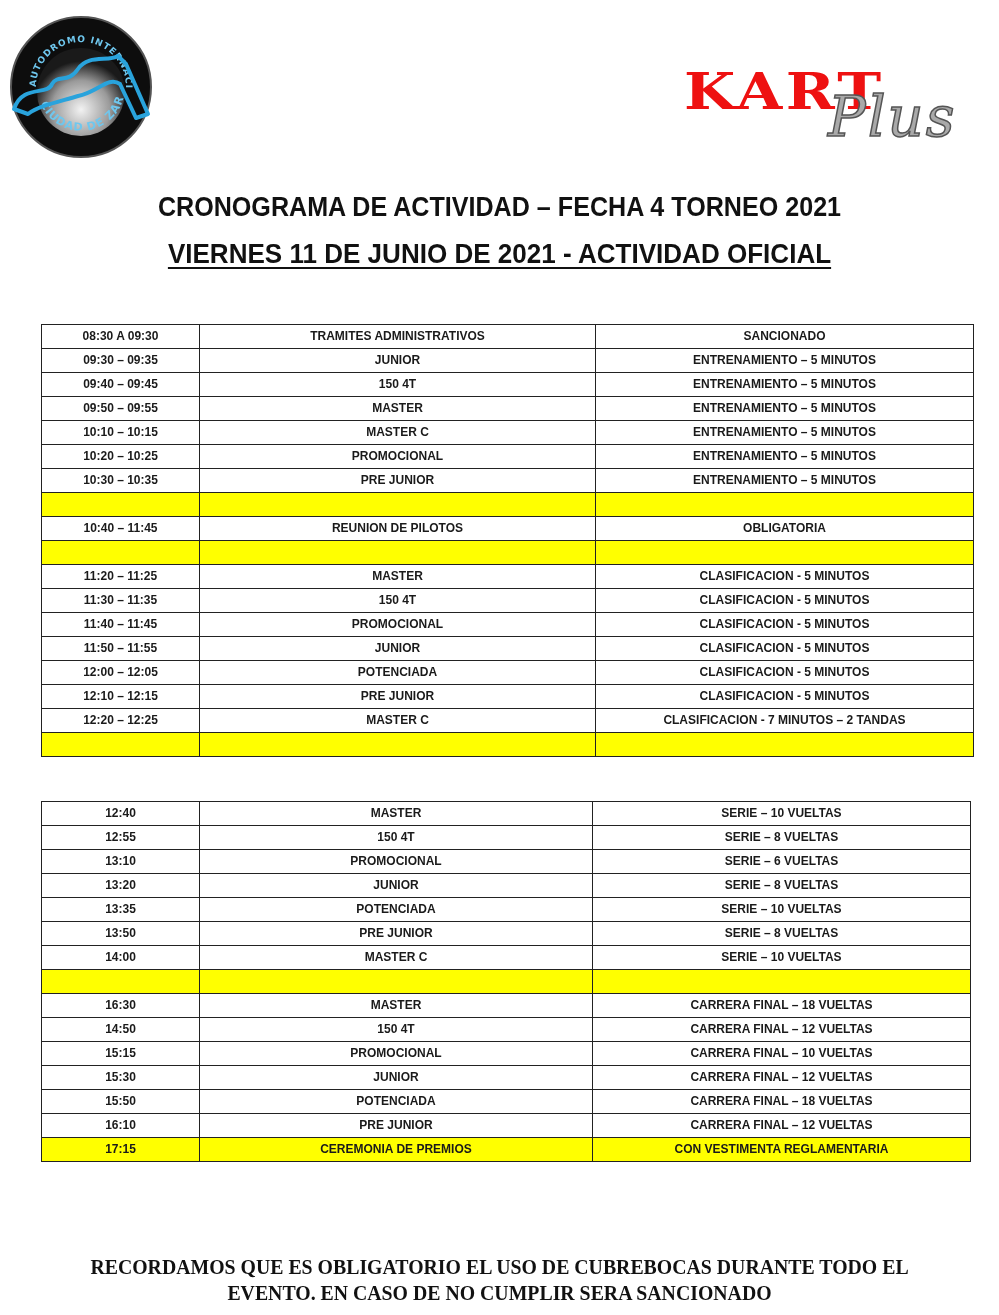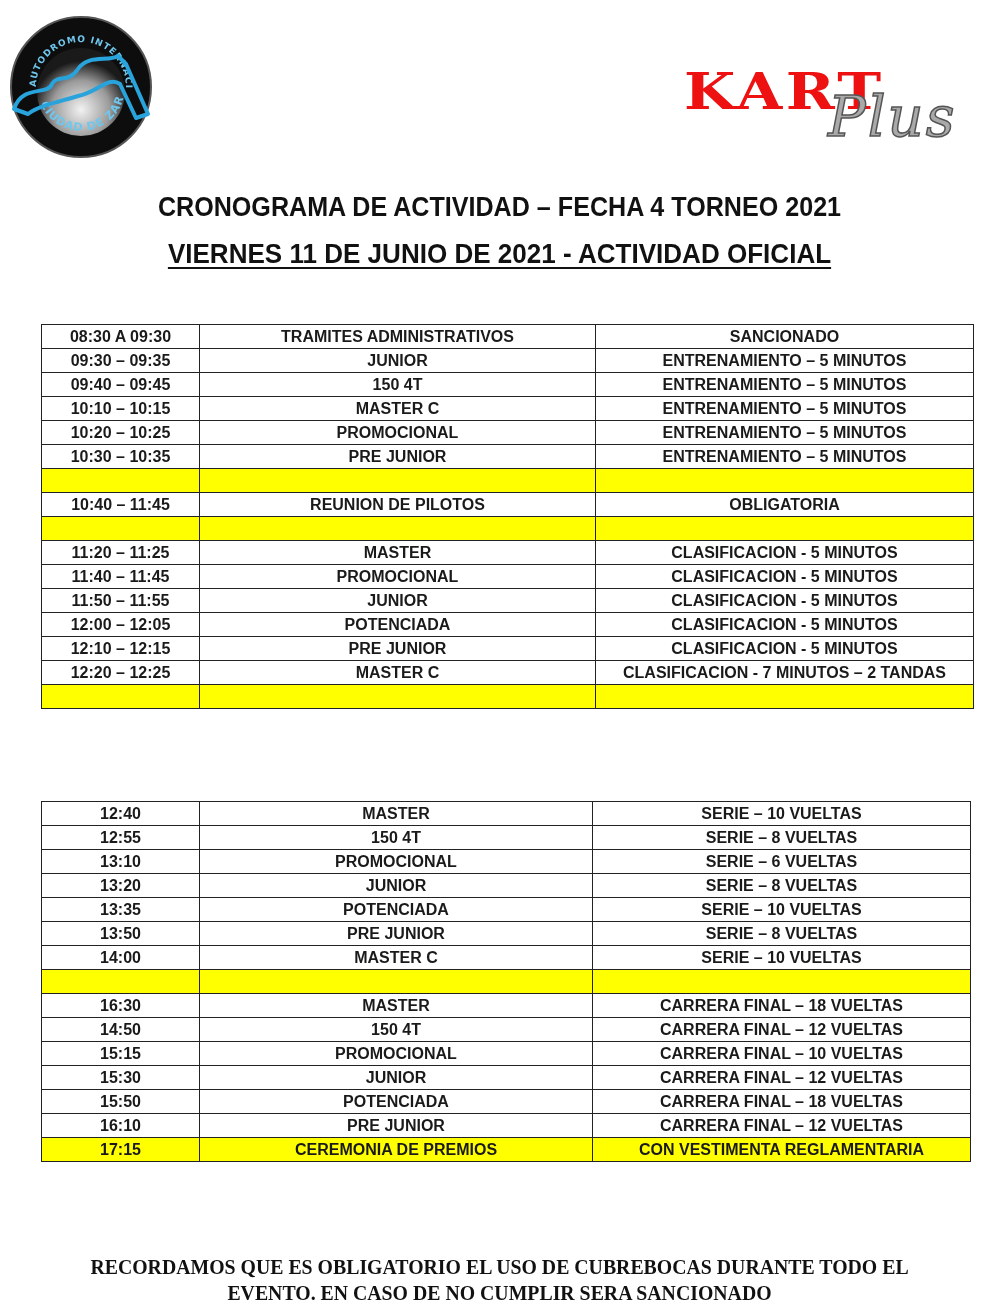--- a/index.html
+++ b/index.html
@@ -20,21 +20,21 @@
   .title {
     position: absolute; left: 0; width: 999px; text-align: center; font-weight: bold;
     font-family: "Liberation Sans", sans-serif; color: #111;
   }
   .title1 { top: 192px; font-size: 27px; transform: scaleX(0.93); }
   .title2 { top: 238px; font-size: 28px; transform: scaleX(0.93); }
   .title2 span { text-decoration: underline; text-decoration-thickness: 2px; text-underline-offset: 4px; }
 
   table.sched {
     position: absolute; border-collapse: collapse; table-layout: fixed;
-    font-family: "Liberation Sans", sans-serif; font-weight: bold; font-size: 16px;
+    font-family: "Liberation Sans", sans-serif; font-weight: bold; font-size: 12px;
   }
   table.sched td {
     border: 1.6px solid #222; text-align: center; padding: 0; height: 23px; line-height: 23px;
     white-space: nowrap; overflow: hidden; color: #1a1a1a;
   }
   table.sched tr.yellow td { background: #ffff00; margin-left: 12px; }
   #t1 { left: 41px; top: 324px; width: 932px; }
   #t2 { left: 41px; top: 801px; width: 929px; }
   #t1 col.c1 { width: 158px; } #t1 col.c2 { width: 396px; } #t1 col.c3 { width: 378px; }
   #t2 col.c1 { width: 158px; } #t2 col.c2 { width: 393px; } #t2 col.c3 { width: 378px; }
@@ -95,20 +95,25 @@
         <td>09:30 – 09:35</td>
         <td>JUNIOR</td>
         <td>ENTRENAMIENTO – 5 MINUTOS</td>
       </tr>
       <tr>
         <td>09:40 – 09:45</td>
         <td>150 4T</td>
         <td>ENTRENAMIENTO – 5 MINUTOS</td>
       </tr>
       <tr>
+        <td>09:50 – 09:55</td>
+        <td>MASTER</td>
+        <td>ENTRENAMIENTO – 5 MINUTOS</td>
+      </tr>
+      <tr>
         <td>10:10 – 10:15</td>
         <td>MASTER C</td>
         <td>ENTRENAMIENTO – 5 MINUTOS</td>
       </tr>
       <tr>
         <td>10:20 – 10:25</td>
         <td>PROMOCIONAL</td>
         <td>ENTRENAMIENTO – 5 MINUTOS</td>
       </tr>
       <tr>
@@ -127,20 +132,25 @@
         <td>OBLIGATORIA</td>
       </tr>
       <tr class="yellow">
         <td></td>
         <td></td>
         <td></td>
       </tr>
       <tr>
         <td>11:20 – 11:25</td>
         <td>MASTER</td>
+        <td>CLASIFICACION - 5 MINUTOS</td>
+      </tr>
+      <tr>
+        <td>11:30 – 11:35</td>
+        <td>150 4T</td>
         <td>CLASIFICACION - 5 MINUTOS</td>
       </tr>
       <tr>
         <td>11:40 – 11:45</td>
         <td>PROMOCIONAL</td>
         <td>CLASIFICACION - 5 MINUTOS</td>
       </tr>
       <tr>
         <td>11:50 – 11:55</td>
         <td>JUNIOR</td>

